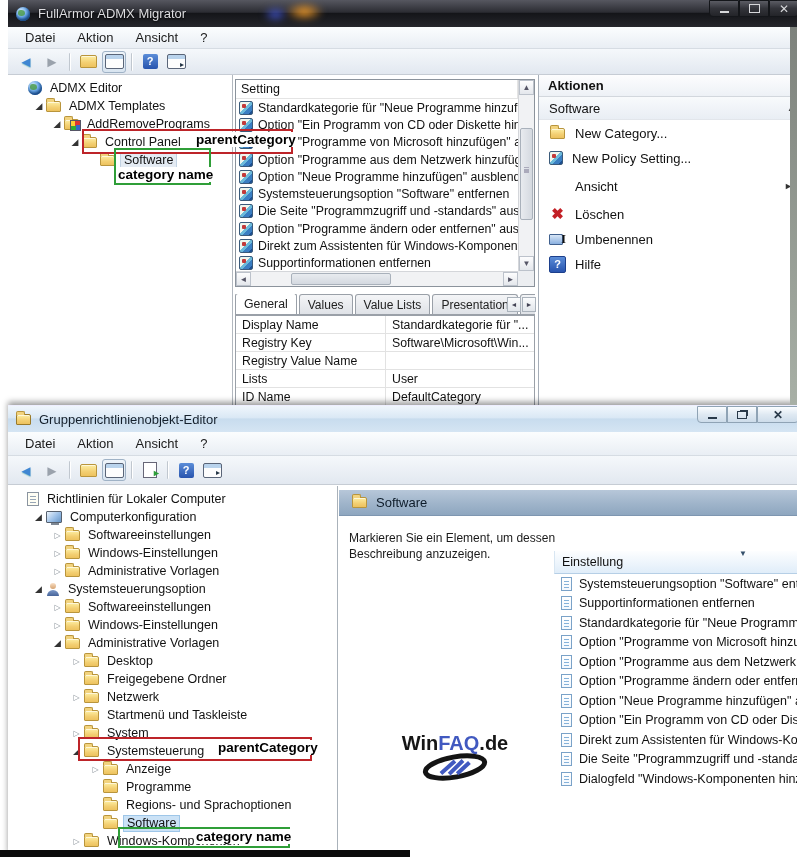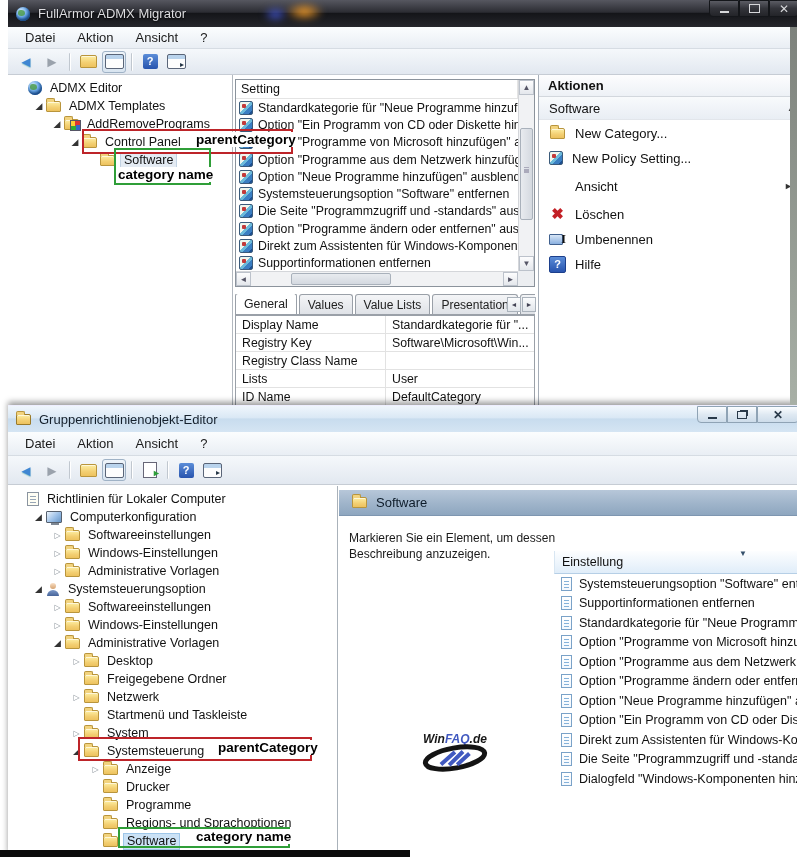--- a/index.html
+++ b/index.html
@@ -144,21 +144,21 @@
   .bw-header{margin-top:4px;height:26px;display:flex;align-items:center;gap:9px;padding-left:13px;font-size:13px;color:#0e1c2a;
     background:linear-gradient(180deg,#b7c7d9,#9fb4ca 55%,#8ea6bf);border-bottom:1px solid #7e96b0;}
   .bw-desc{position:absolute;left:10px;top:44px;width:208px;font-size:12px;line-height:16px;color:#1a1a1a;}
   .bw-list{position:absolute;left:215px;top:34px;right:0;bottom:0;}
   .bw-list-header{height:23px;display:flex;align-items:center;padding-left:7px;font-size:12.5px;position:relative;
     background:linear-gradient(#fdfeff,#e0edf9);border-bottom:1px solid #b6cfe6;border-left:1px solid #d8e6f2;margin-top:31px;}
   .sort-caret{position:absolute;right:58px;top:-2px;font-size:8px;color:#35506b;}
   .grow{display:flex;align-items:center;height:19.5px;padding-left:7px;}
   .glabel{font-size:12.5px;margin-left:7px;white-space:nowrap;overflow:hidden;}
   .watermark{position:absolute;left:56px;top:246px;width:120px;text-align:center;}
-  .wm-text{font-style:italic;font-weight:bold;font-size:12px;letter-spacing:0;white-space:nowrap;color:#161616;}
+  .wm-text{font-weight:bold;font-size:20px;letter-spacing:0;white-space:nowrap;color:#161616;}
   .wm-text .blue{color:#4159c0;}
   
   .ann-box{position:absolute;z-index:40;margin-left:28px;}
   .ann-red{border:2px solid #bd2429;}
   .ann-green{border:2px solid #2f9e38;}
   .ann-label{position:absolute;font-weight:bold;font-size:13.5px;color:#000;background:#fff;padding:0 2px;white-space:nowrap;}
   .side-strip{position:absolute;left:790px;top:27px;width:7px;height:378px;background:linear-gradient(#7d827c,#a8b0a6);z-index:5;}
   .black-strip{position:absolute;left:0;top:850px;width:410px;height:7px;background:#0b0b0b;z-index:30;}
 </style>
 </head>
@@ -322,21 +322,21 @@
               <span class="pname" data-interactable="false">Display Name</span>
               <span class="pval" data-interactable="false">Standardkategorie für "...</span>
             </div>
 
             <div class="prow" data-interactable="true">
               <span class="pname" data-interactable="false">Registry Key</span>
               <span class="pval" data-interactable="false">Software\Microsoft\Win...</span>
             </div>
 
             <div class="prow" data-interactable="true">
-              <span class="pname" data-interactable="false">Registry Class Name</span>
+              <span class="pname" data-interactable="false">Registry Value Name</span>
               <span class="pval" data-interactable="false"></span>
             </div>
 
             <div class="prow" data-interactable="true">
               <span class="pname" data-interactable="false">Lists</span>
               <span class="pval" data-interactable="false">User</span>
             </div>
 
             <div class="prow" data-interactable="true">
               <span class="pname" data-interactable="false">ID Name</span>
@@ -523,25 +523,20 @@
             <span class="ticon" data-interactable="false"></span>
             <span class="tlabel" data-interactable="false">Systemsteuerung</span>
           </div>
 
           <div class="trow" data-interactable="true" data-icon="folder" data-exp="closed" style="--indent: 4;">
             <span class="exp" data-interactable="true"></span>
             <span class="ticon" data-interactable="false"></span>
             <span class="tlabel" data-interactable="false">Anzeige</span>
           </div>
 
-          <div class="trow" data-interactable="true" data-icon="folder" data-exp="none" style="--indent: 4;">
-            <span class="exp" data-interactable="true"></span>
-            <span class="ticon" data-interactable="false"></span>
-            <span class="tlabel" data-interactable="false">Drucker</span>
-          </div>
 
           <div class="trow" data-interactable="true" data-icon="folder" data-exp="none" style="--indent: 4;">
             <span class="exp" data-interactable="true"></span>
             <span class="ticon" data-interactable="false"></span>
             <span class="tlabel" data-interactable="false">Programme</span>
           </div>
 
           <div class="trow" data-interactable="true" data-icon="folder" data-exp="none" style="--indent: 4;">
             <span class="exp" data-interactable="true"></span>
             <span class="ticon" data-interactable="false"></span>

